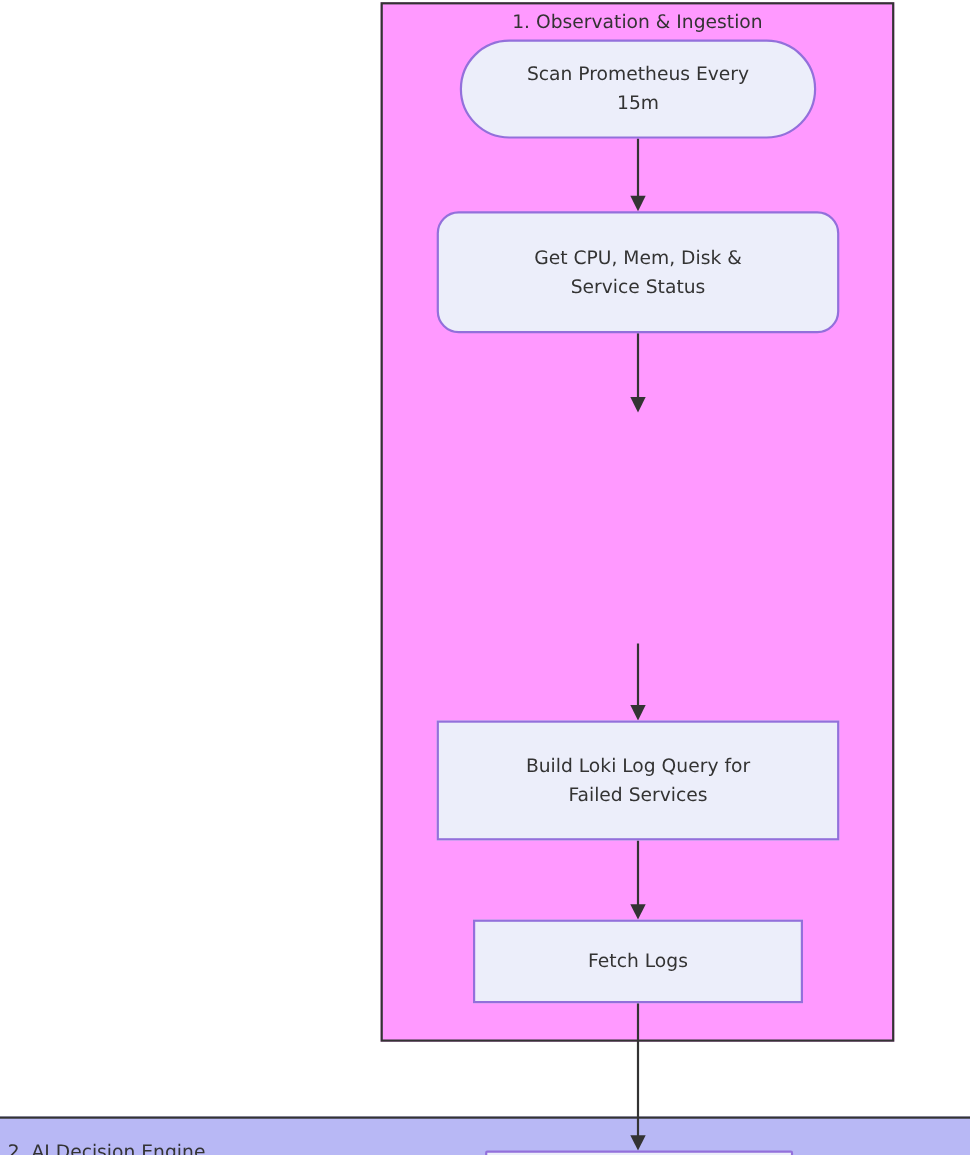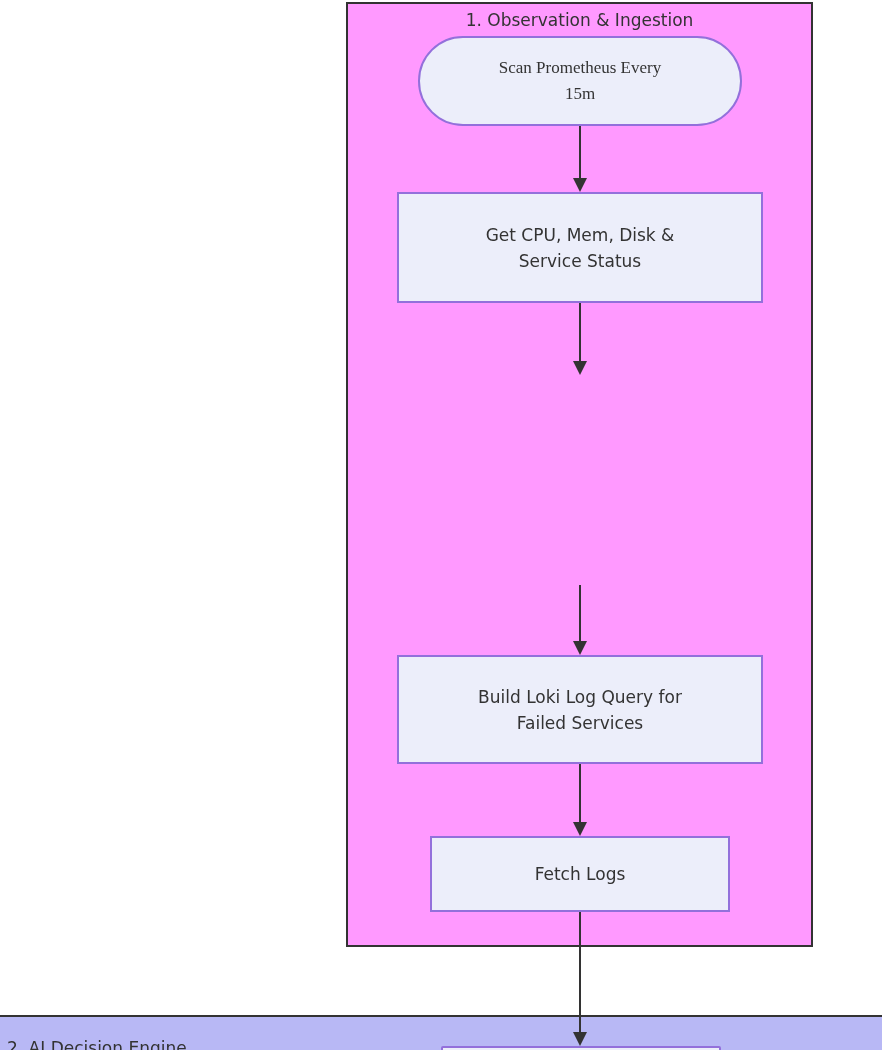--- a/index.html
+++ b/index.html
@@ -71,38 +71,38 @@
     align-items: center;
     justify-content: center;
     text-align: center;
     color: #333333;
     font-size: 17px;
     line-height: 26px;
     padding: 4px 10px;
   }
   .node.stadium {
     border-radius: 999px;
-    font-family: Liberation Serif, serif;
   }
   .node-label {
     display: block;
     white-space: pre-line;
   }
 
   #node-scan {
     left: 418px;
     top: 36px;
     width: 324px;
     height: 90px;
   }
   #node-get-metrics {
     left: 397px;
     top: 192px;
     width: 366px;
     height: 111px;
+    border-radius: 20px;
   }
   #node-build-query {
     left: 397px;
     top: 655px;
     width: 366px;
     height: 109px;
   }
   #node-fetch-logs {
     left: 430px;
     top: 836px;

